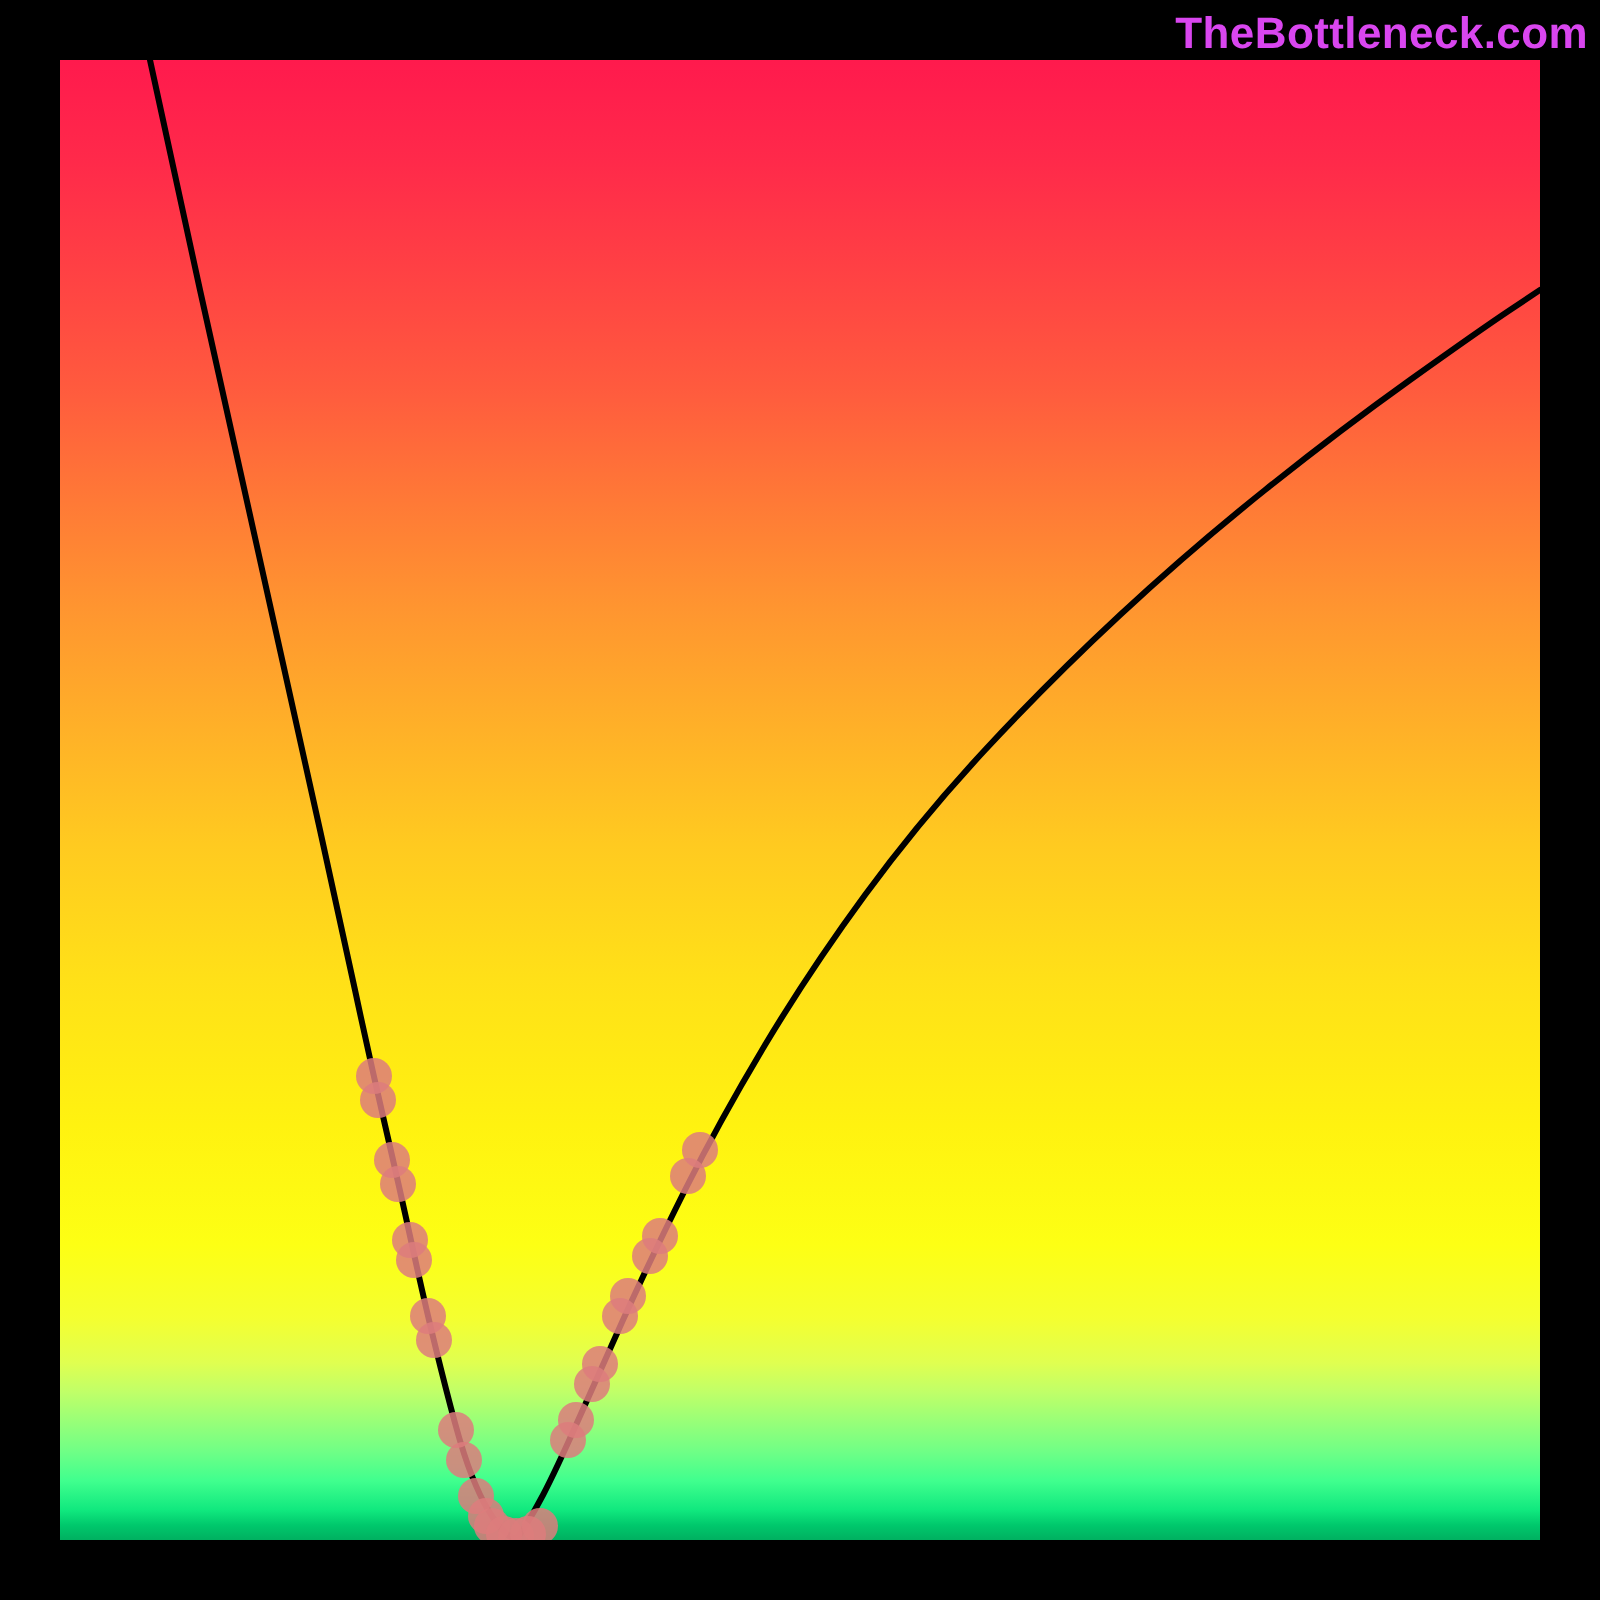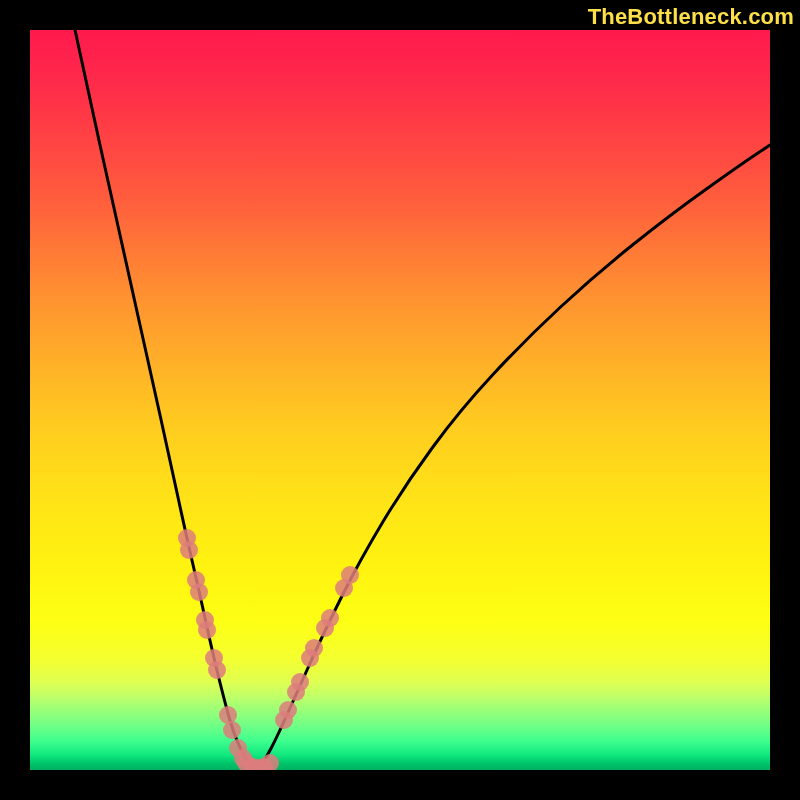--- a/index.html
+++ b/index.html
@@ -53,21 +53,21 @@
       #00b060 100%
     );
   }
   .watermark {
     position: absolute;
     top: 4px;
     right: 6px;
     font-family: Arial, Helvetica, sans-serif;
     font-size: 22px;
     font-weight: 600;
-    color: #fde047;
+    color: #d946ef;
     letter-spacing: 0.2px;
   }
   .curves-svg {
     position: absolute;
     inset: 0;
   }
   .dot {
     fill: #dd7d7d;
     fill-opacity: 0.85;
   }

